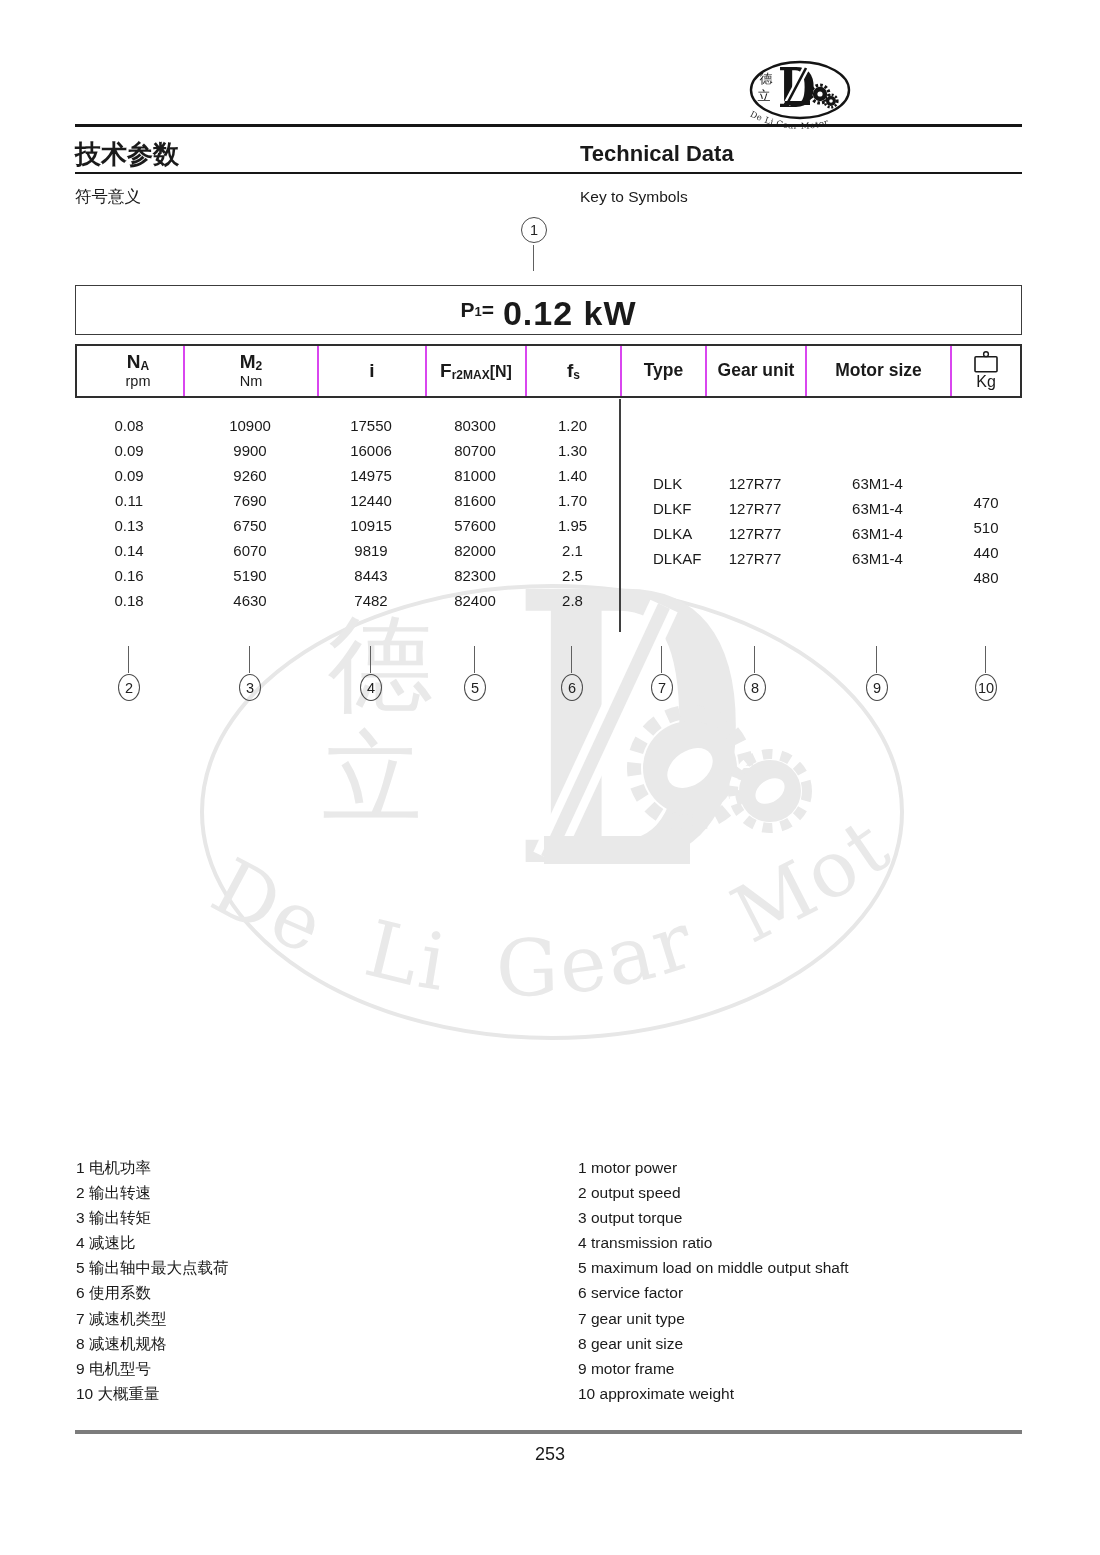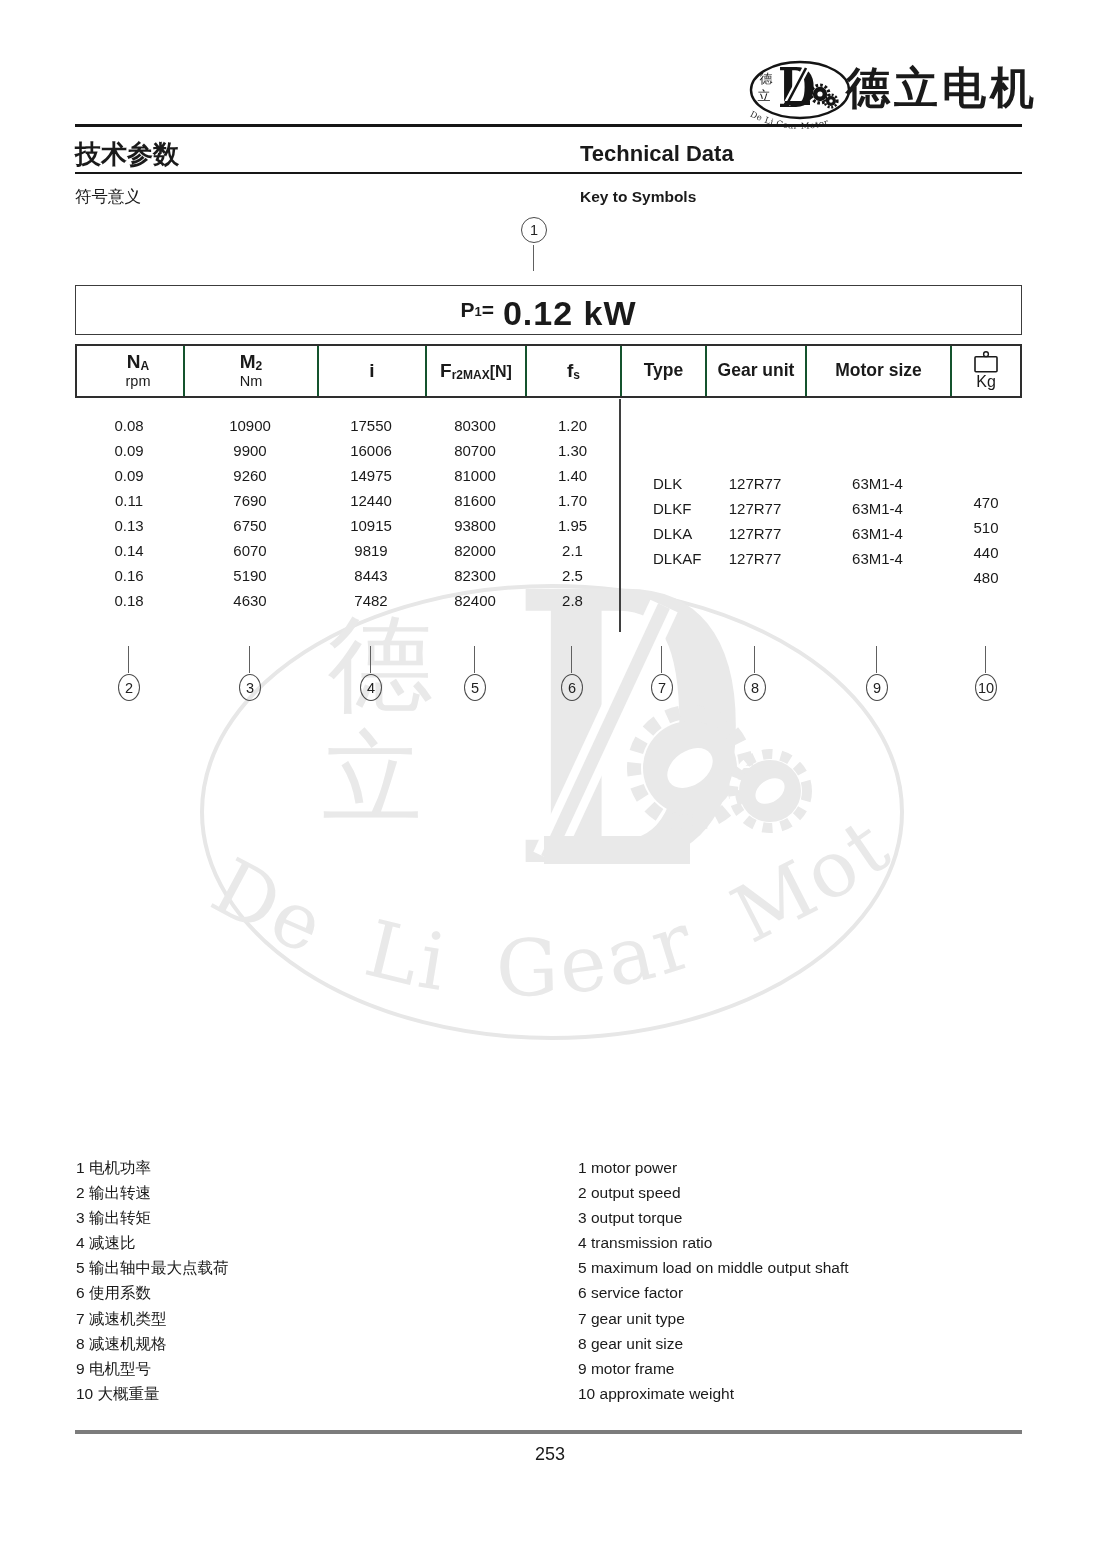--- a/index.html
+++ b/index.html
@@ -6,37 +6,37 @@
   .page{position:relative;width:1100px;height:1555px;background:#fff;overflow:hidden;
         font-family:"Liberation Sans",sans-serif;color:#1a1a1a;}
   .abs{position:absolute;z-index:1;}
   .wm{position:absolute;z-index:0;}
   
   .brand{font-family:"DejaVu Serif",serif;font-weight:bold;font-size:44px;letter-spacing:4px;line-height:48px;}
   .rule{background:#161616;}
   .title-cn{font-size:26px;font-weight:bold;}
   .title-en{font-size:22px;font-weight:bold;}
   .key-cn{font-size:16.5px;}
-  .key-en{font-size:15.5px;font-weight:bold;text-align:right;}
+  .key-en{font-size:15.5px;font-weight:normal;text-align:right;}
   
   .co{width:22px;height:27px;border:1.4px solid #4a4a4a;border-radius:50%;
       text-align:center;line-height:26px;font-size:14.5px;color:#222;box-sizing:border-box;background:transparent;}
   .co1{width:26px;height:26px;line-height:25px;}
   .stem{width:1.4px;background:#606060;}
   
   .p1bar{width:947px;height:50px;border:1.8px solid #3c3c3c;box-sizing:border-box;
          display:flex;align-items:baseline;justify-content:center;}
   .p1-p{font-size:21px;font-weight:bold;}
   .p1-sub{font-size:13px;font-weight:bold;position:relative;top:1px;}
   .p1-eq{font-size:21px;font-weight:bold;}
   .p1-val{font-size:34px;font-weight:bold;letter-spacing:1px;margin-left:9px;position:relative;top:3px;}
   .p1bar{align-items:center;}
   
   .thead{display:flex;width:947px;height:54px;box-sizing:border-box;border:2px solid #2e2e2e;}
-  .hcell{border-left:2px solid #14532d;box-sizing:border-box;display:flex;flex-direction:column;
+  .hcell{border-left:2px solid #d946ef;box-sizing:border-box;display:flex;flex-direction:column;
          align-items:center;justify-content:center;line-height:1.1;}
   .hcell:first-child{border-left:none;padding-left:16px;}
   .hmain{font-size:19px;font-weight:bold;}
   .hsub{font-size:12px;font-weight:bold;position:relative;top:2px;}
   .hsuffix{font-size:16px;font-weight:bold;}
   .hunit{font-size:14.5px;font-weight:normal;margin-top:1px;text-align:center;}
   .hlabel{font-size:17.5px;font-weight:bold;}
   .w-na{width:106px}.w-m2{width:134px}.w-i{width:108px}.w-fr{width:100px}.w-fs{width:95px}
   .w-type{width:85px}.w-gear{width:100px}.w-motor{width:145px}.w-kg{width:70px}
   
@@ -104,21 +104,20 @@
     <g>
       <circle cx="93" cy="49" r="6.3" fill="none" stroke="#141414" stroke-width="2.6" stroke-dasharray="2 1.7"></circle>
       <circle cx="93" cy="49" r="5" fill="#141414"></circle>
       <circle cx="93" cy="49" r="1.8" fill="#ffffff"></circle>
     </g>
     <path id="logoarc" d="M 8 62 Q 62 92 116 62" fill="none" stroke="none"></path>
     <text font-family="DejaVu Serif, serif" font-size="8.5" fill="#2a2a2a" letter-spacing="0.4">
       <textPath href="#logoarc" startOffset="4">De Li Gear Motor</textPath>
     </text>
   </svg>
-  <div class="abs brand" style="left:846px;top:64px;">德立电机</div>
 
   <div class="abs rule" style="left:75px;top:124px;width:947px;height:3px;"></div>
   <div class="abs title-cn" style="left:75px;top:137px;">技术参数</div>
   <div class="abs title-en" style="left:580px;top:141px;text-align:center;">Technical Data</div>
   <div class="abs rule" style="left:75px;top:172px;width:947px;height:2px;"></div>
   <div class="abs key-cn" style="left:75px;top:186px;">符号意义</div>
   <div class="abs key-en" style="left:580px;top:188px;">Key to Symbols</div>
 
   <div class="abs co co1" style="left:521px;top:217px;">1</div>
   <div class="abs stem" style="left:533px;top:245px;height:26px;"></div>
@@ -192,21 +191,21 @@
         <div class="tc b-na">0.11</div>
         <div class="tc b-m2">7690</div>
         <div class="tc b-i">12440</div>
         <div class="tc b-fr">81600</div>
         <div class="tc b-fs">1.70</div>
       </div>
     <div class="trow">
         <div class="tc b-na">0.13</div>
         <div class="tc b-m2">6750</div>
         <div class="tc b-i">10915</div>
-        <div class="tc b-fr">93800</div>
+        <div class="tc b-fr">57600</div>
         <div class="tc b-fs">1.95</div>
       </div>
     <div class="trow">
         <div class="tc b-na">0.14</div>
         <div class="tc b-m2">6070</div>
         <div class="tc b-i">9819</div>
         <div class="tc b-fr">82000</div>
         <div class="tc b-fs">2.1</div>
       </div>
     <div class="trow">

